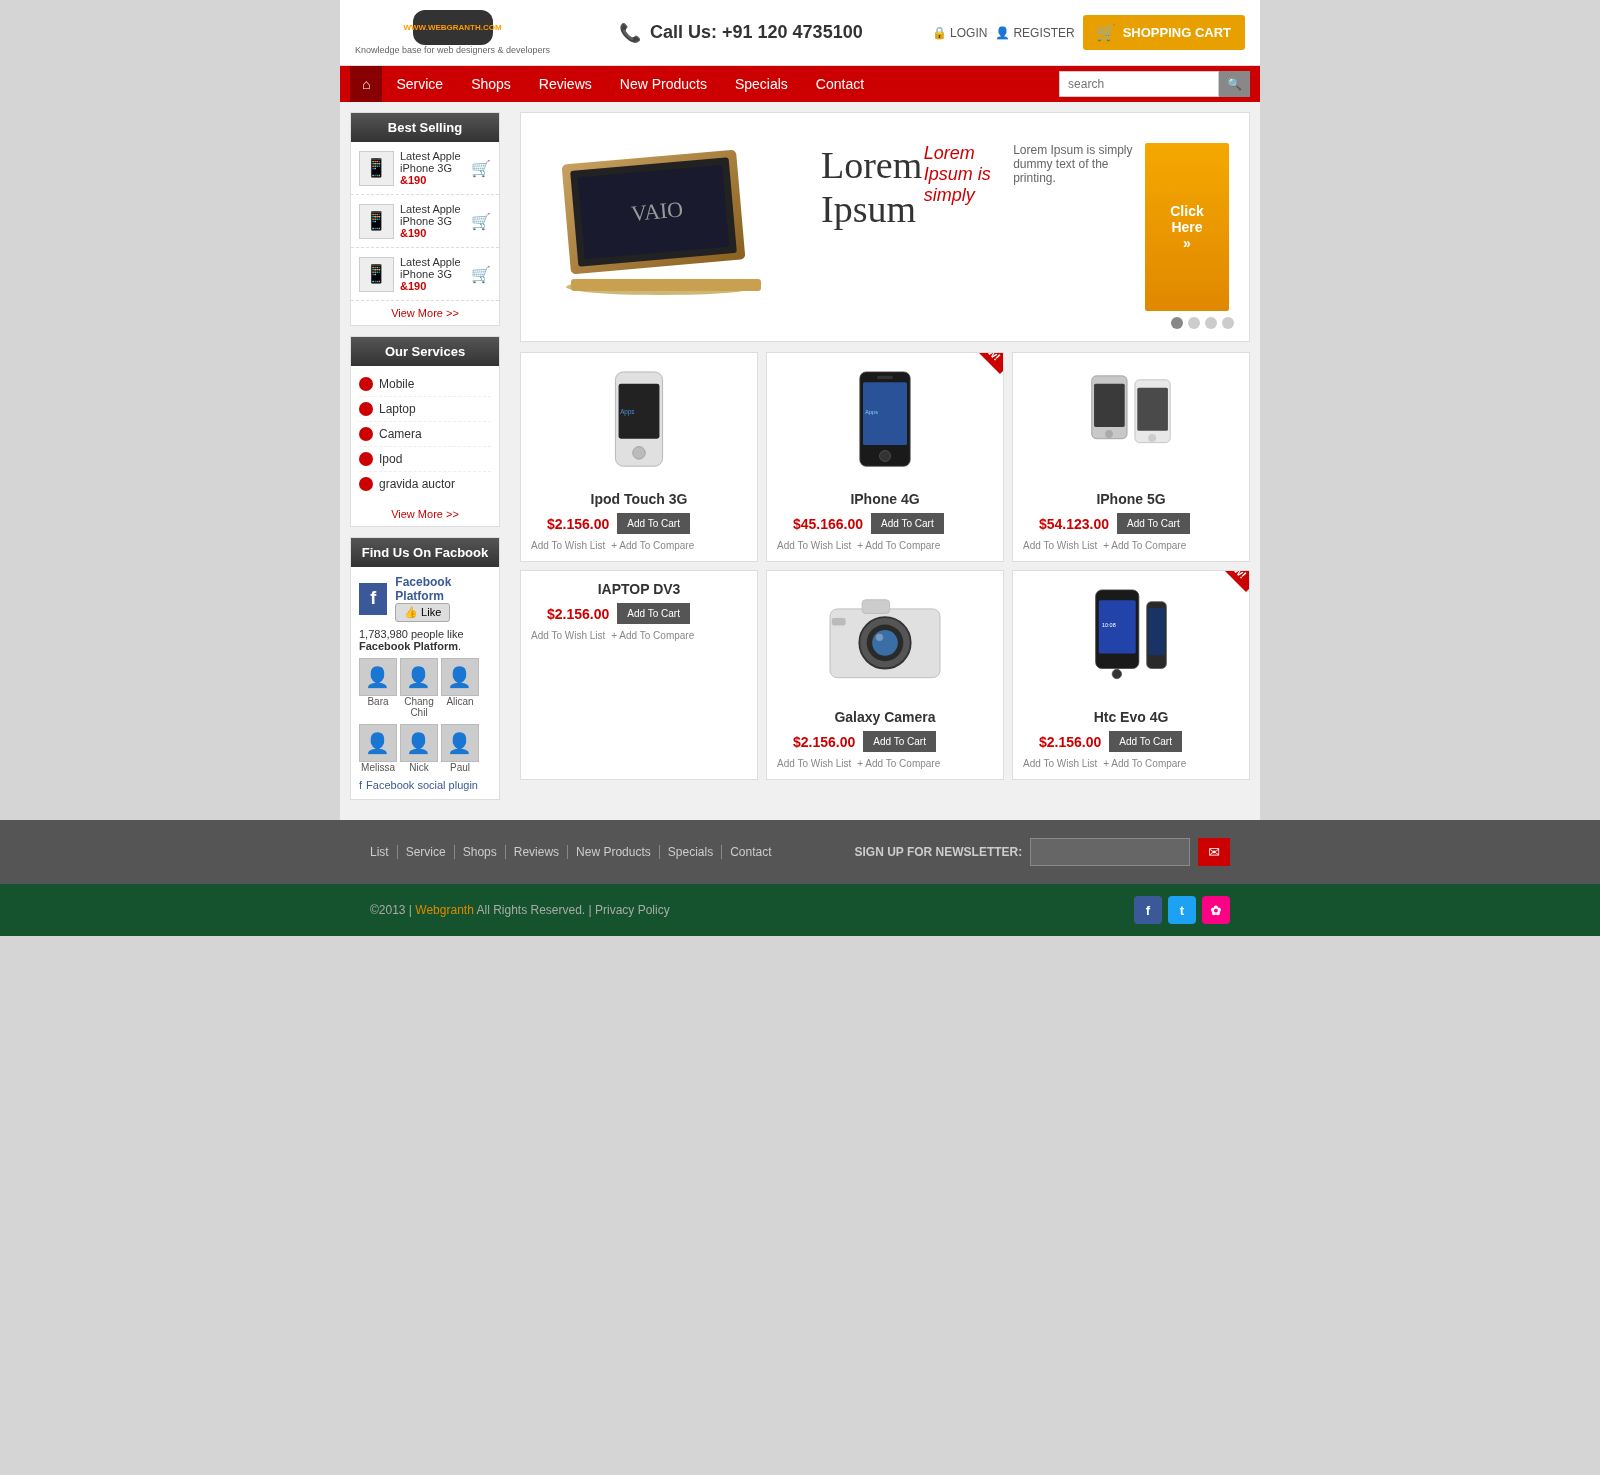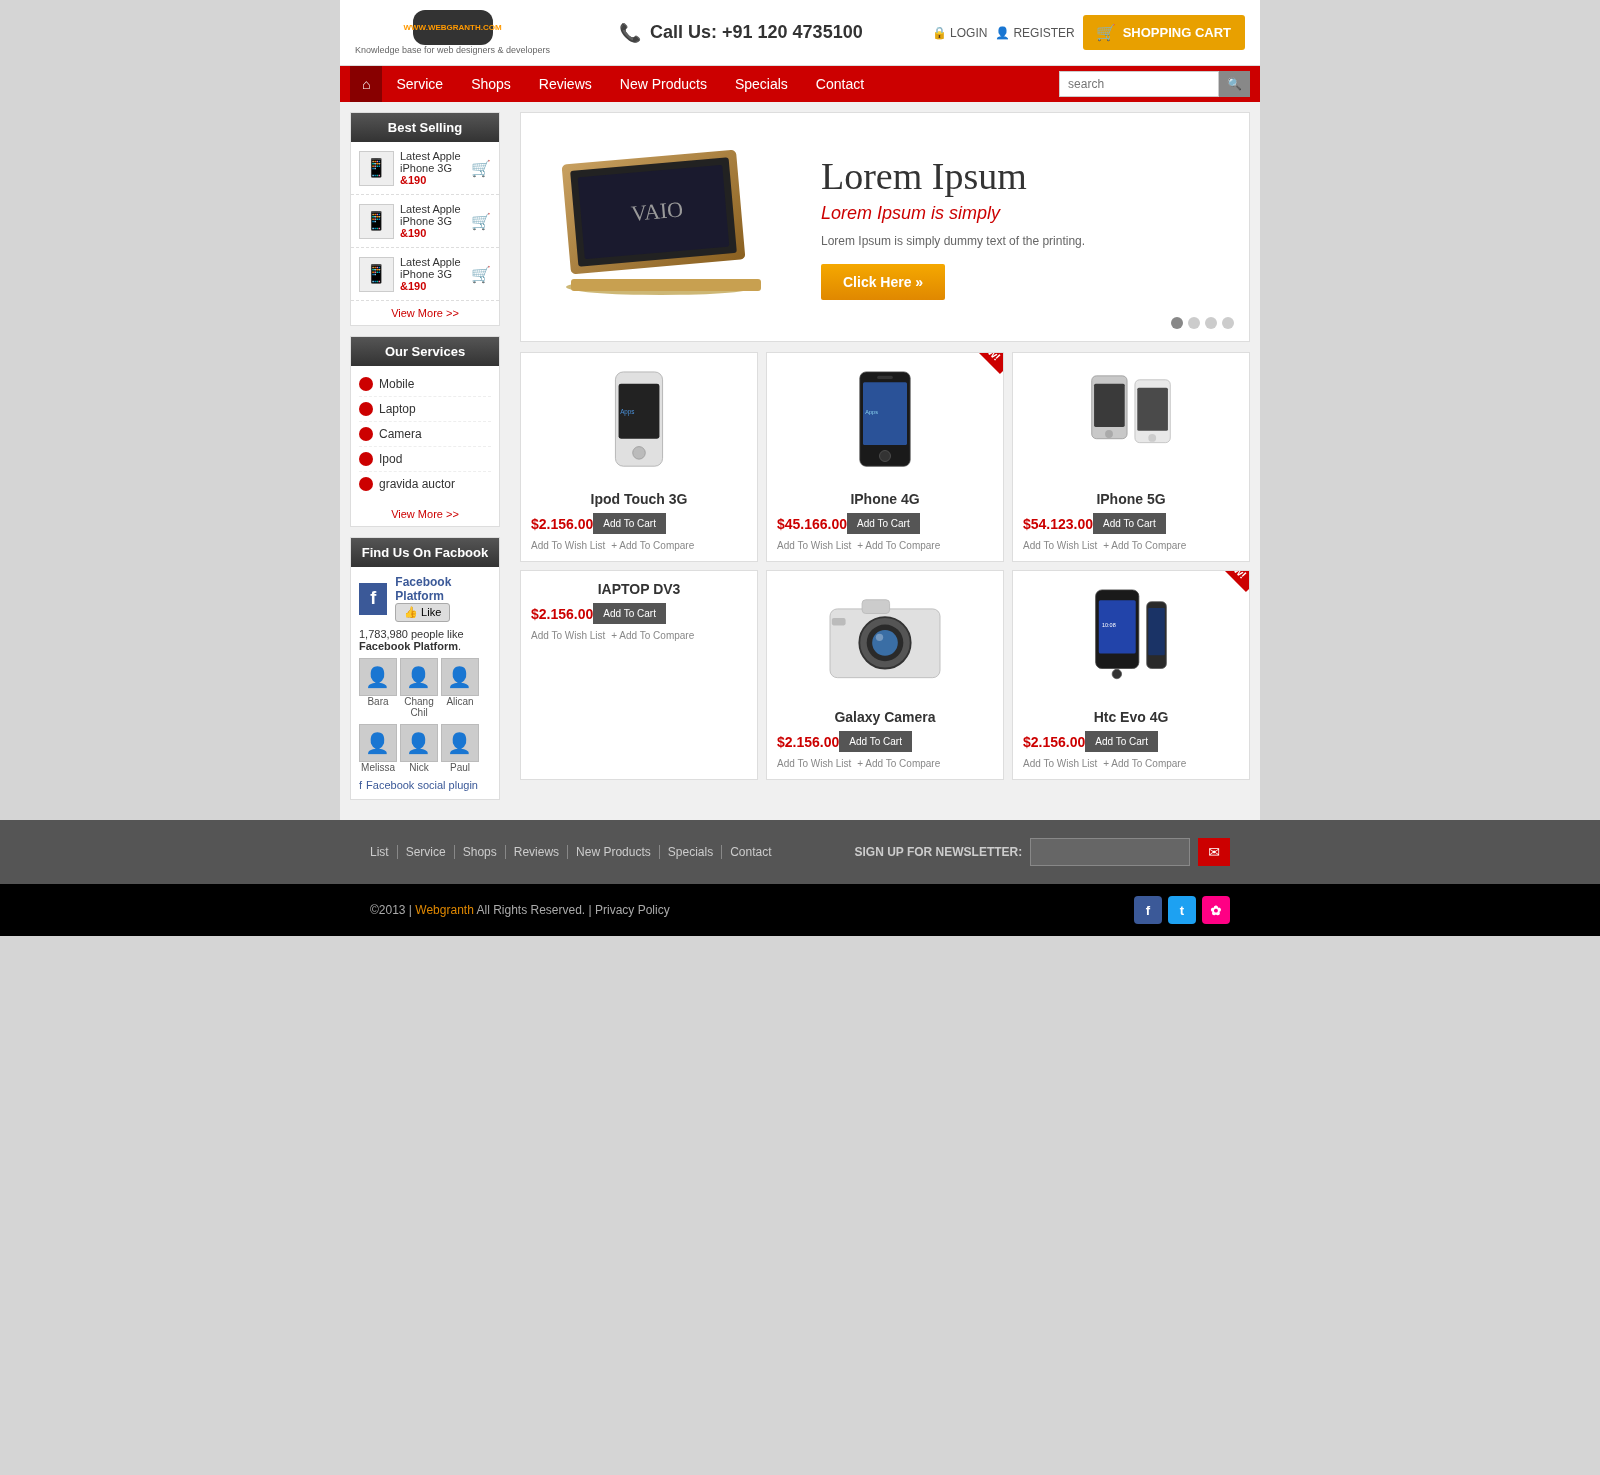--- a/index.html
+++ b/index.html
@@ -65,56 +65,56 @@
     .fb-avatar-name { font-size: 10px; text-align: center; width: 38px; color: #555; }
     .fb-plugin { display: flex; align-items: center; gap: 4px; font-size: 11px; color: #3b5998; cursor: pointer; }
 
     
     .main-content { flex: 1; padding: 10px; }
 
     
     .banner { background: #fff; border: 1px solid #ddd; margin-bottom: 10px; position: relative; height: 230px; overflow: hidden; display: flex; }
     .banner-image { width: 280px; display: flex; align-items: center; justify-content: center; padding: 20px; }
     .laptop-svg { width: 230px; height: 180px; }
-    .banner-text { flex: 1; padding: 30px 20px; display: flex; flex-direction: column; justify-content: center; }
+    .banner-text { flex: 1; padding: 30px 20px; display: flex; flex-direction: row; justify-content: center; }
     .banner-title { font-family: serif; font-size: 38px; color: #333; font-weight: normal; margin-bottom: 5px; }
     .banner-subtitle { color: #c00; font-size: 18px; font-style: italic; margin-bottom: 10px; }
     .banner-desc { font-size: 12px; color: #666; margin-bottom: 16px; }
     .banner-btn { background: linear-gradient(to bottom, #f5a800, #e08800); color: #fff; border: none; padding: 10px 22px; font-size: 14px; font-weight: bold; cursor: pointer; border-radius: 2px; width: fit-content; display: flex; align-items: center; gap: 8px; }
     .banner-dots { position: absolute; bottom: 12px; right: 15px; display: flex; gap: 5px; }
     .banner-dot { width: 12px; height: 12px; border-radius: 50%; background: #ccc; border: none; cursor: pointer; }
     .banner-dot.active { background: #888; }
 
     
     .products-grid { display: grid; grid-template-columns: repeat(3, 1fr); gap: 8px; }
     .product-card { background: #fff; border: 1px solid #ddd; padding: 10px; position: relative; }
     .product-new-badge { position: absolute; top: -3px; right: -3px; width: 50px; height: 50px; overflow: hidden; z-index: 2; }
     .product-new-badge::before { content: 'New!'; position: absolute; top: 10px; right: -8px; background: #c00; color: #fff; font-size: 11px; font-weight: bold; padding: 4px 12px; transform: rotate(45deg); transform-origin: top right; }
     .product-img { width: 100%; height: 120px; display: flex; align-items: center; justify-content: center; margin-bottom: 8px; }
     .product-img svg { max-height: 110px; max-width: 140px; }
     .product-name { text-align: center; font-size: 14px; font-weight: bold; color: #333; margin-bottom: 6px; }
-    .product-price-row { display: flex; align-items: center; justify-content: flex-start; margin-bottom: 6px; }
+    .product-price-row { display: flex; align-items: center; justify-content: flex-start; gap: 8px; margin-bottom: 6px; margin-left: 16px; }
     .product-price { color: #c00; font-size: 14px; font-weight: bold; }
     .add-to-cart-btn { background: #555; color: #fff; border: none; padding: 5px 10px; font-size: 10px; cursor: pointer; }
     .product-links { display: flex; gap: 6px; font-size: 10px; color: #888; }
     .product-link { color: #888; cursor: pointer; }
 
     
     .footer-dark { background: #555; padding: 18px 0; }
     .footer-inner { max-width: 920px; margin: 0 auto; display: flex; align-items: center; justify-content: space-between; padding: 0 30px; }
     .footer-links { display: flex; align-items: center; gap: 0; }
     .footer-links a { color: #ccc; text-decoration: none; font-size: 12px; padding: 0 8px; border-right: 1px solid #888; }
     .footer-links a:first-child { padding-left: 0; }
     .footer-links a:last-child { border-right: none; }
     .footer-newsletter { display: flex; align-items: center; gap: 8px; }
     .newsletter-label { color: #ccc; font-size: 12px; font-weight: bold; }
     .newsletter-input { padding: 6px 10px; border: 1px solid #888; background: #666; color: #fff; font-size: 12px; width: 160px; }
     .newsletter-btn { background: #c00; border: none; color: #fff; padding: 6px 10px; cursor: pointer; font-size: 14px; }
 
-    .footer-bottom { background: #000000; padding: 12px 0; }
+    .footer-bottom { background: #14532d; padding: 12px 0; }
     .footer-bottom-inner { max-width: 920px; margin: 0 auto; display: flex; align-items: center; justify-content: space-between; padding: 0 30px; }
     .footer-copy { font-size: 12px; color: #aaa; }
     .footer-copy a { color: #e08800; text-decoration: none; }
     .social-icons { display: flex; gap: 6px; }
     .social-icon { width: 28px; height: 28px; border-radius: 4px; display: flex; align-items: center; justify-content: center; color: #fff; font-size: 13px; font-weight: bold; cursor: pointer; }
     .social-fb { background: #3b5998; }
     .social-tw { background: #1da1f2; }
     .social-fl { background: #ff0084; }
   </style>
 </head>

